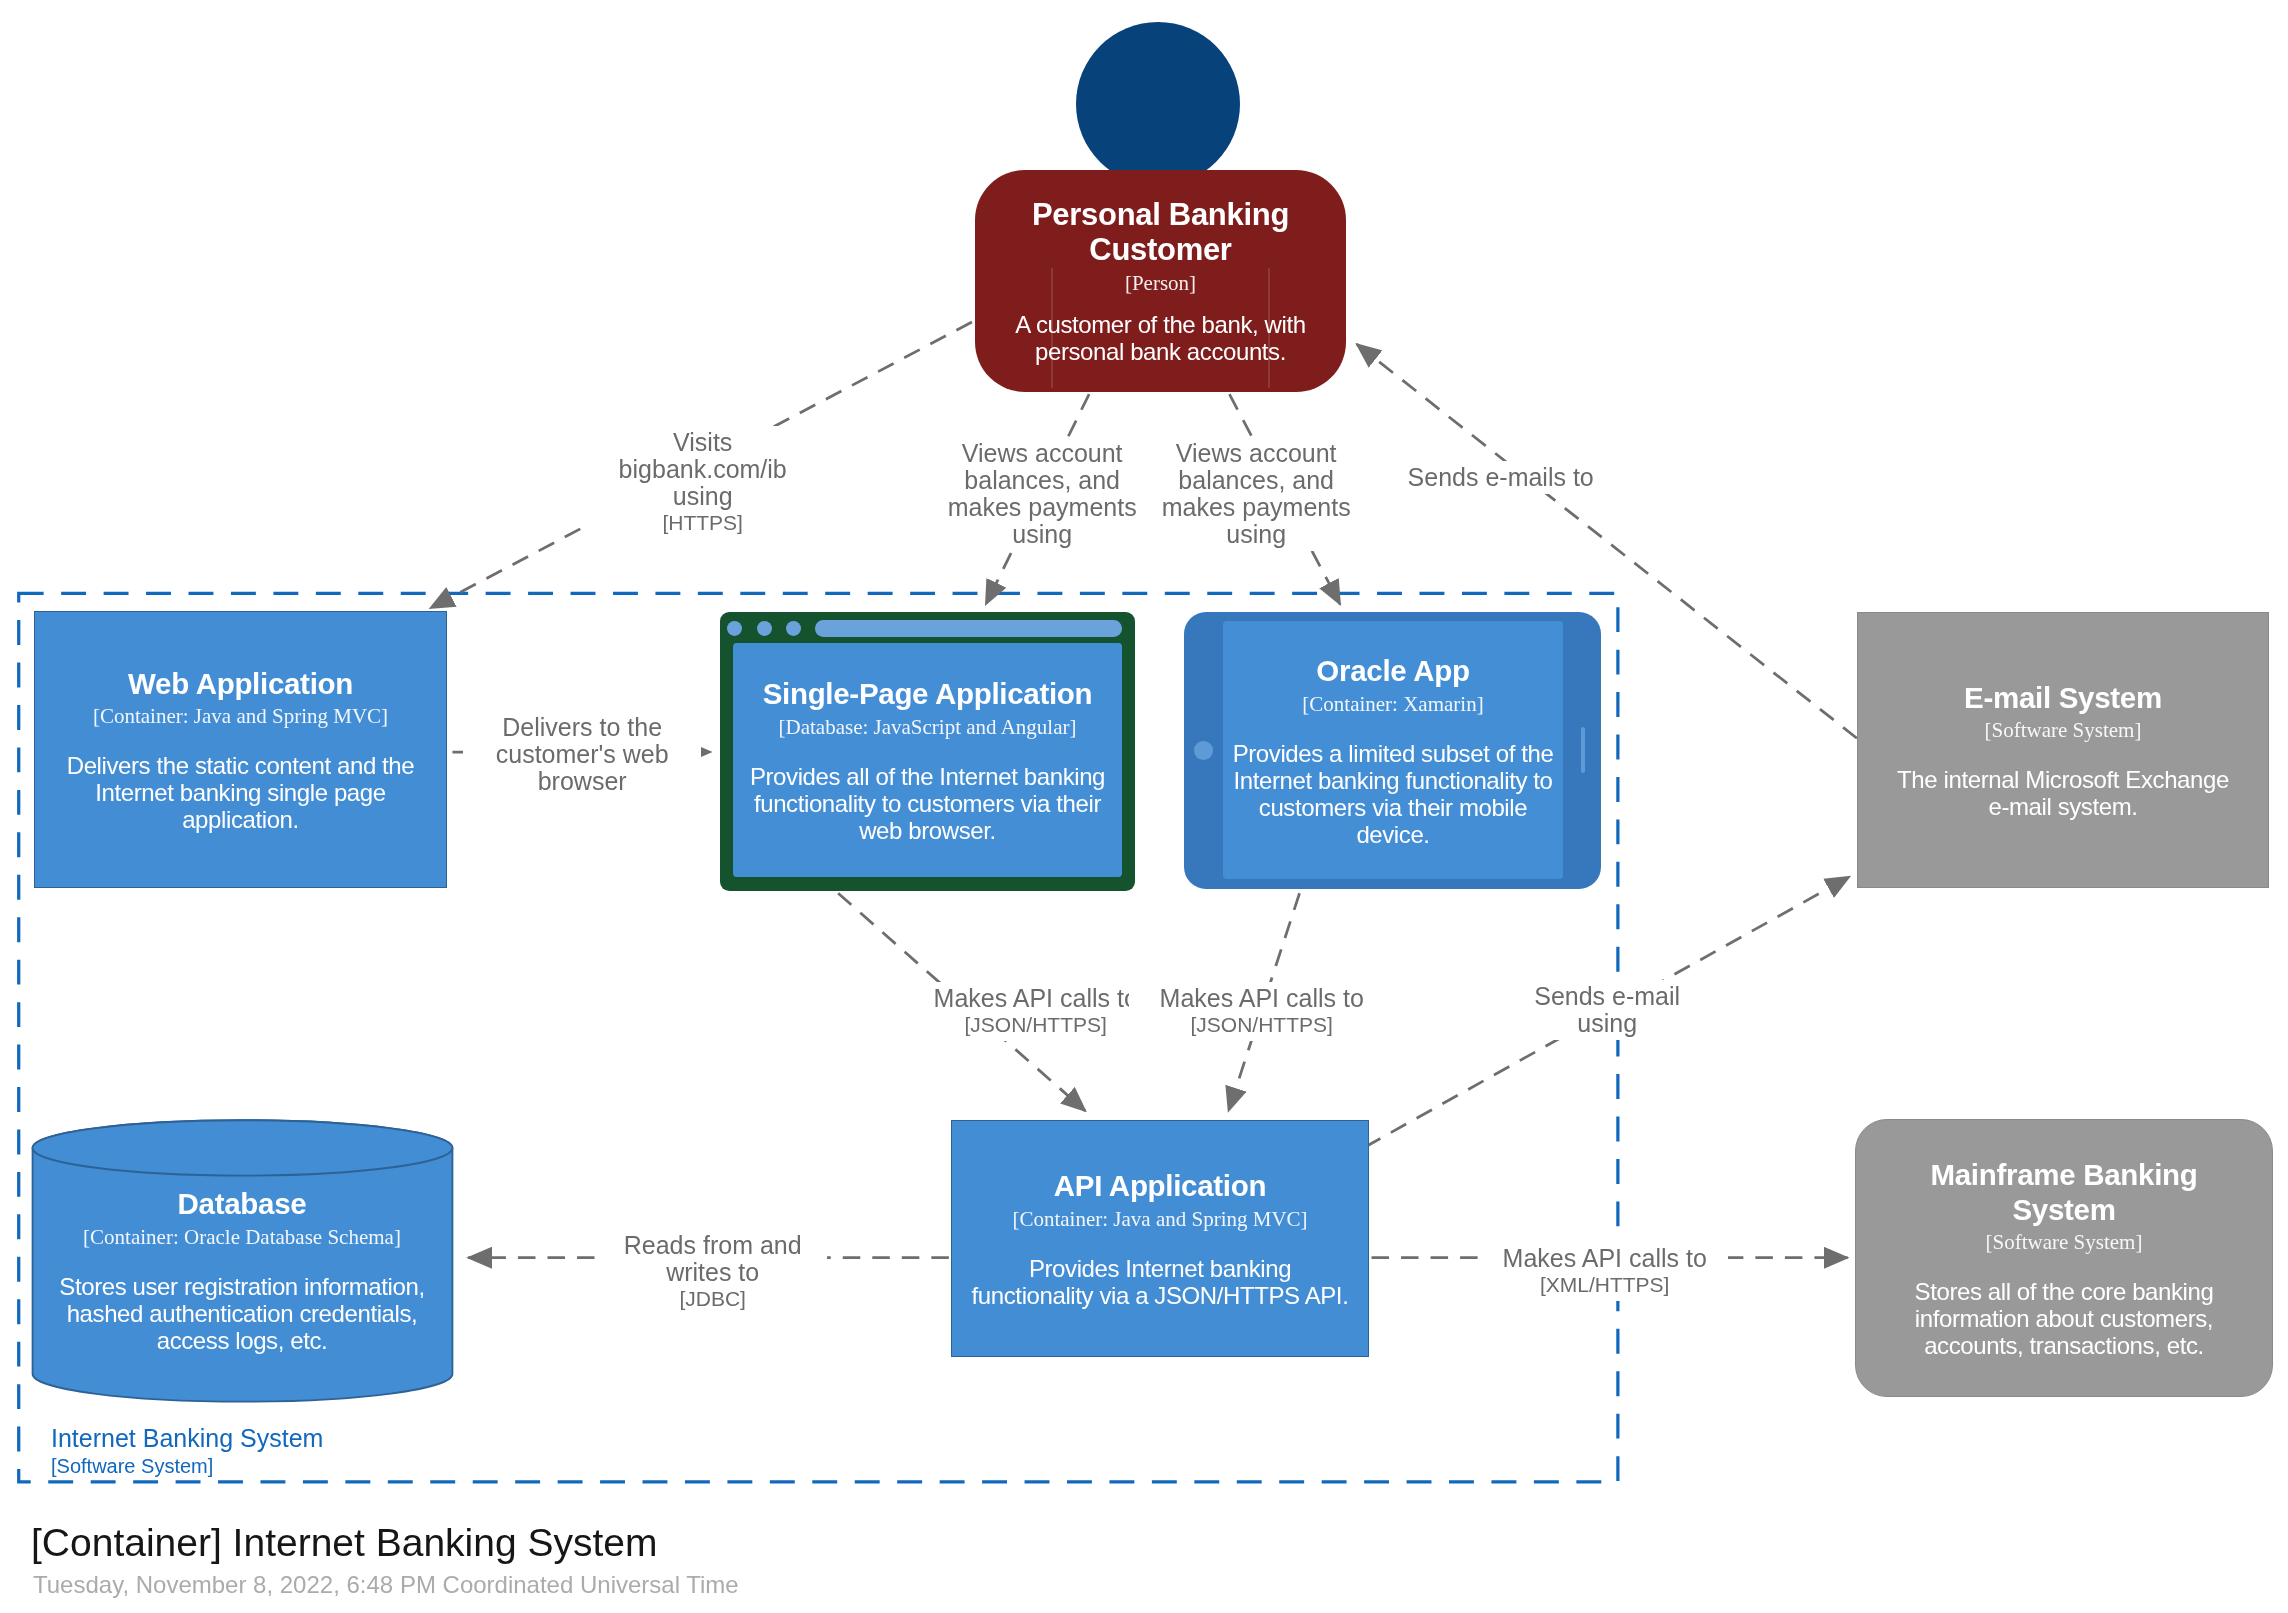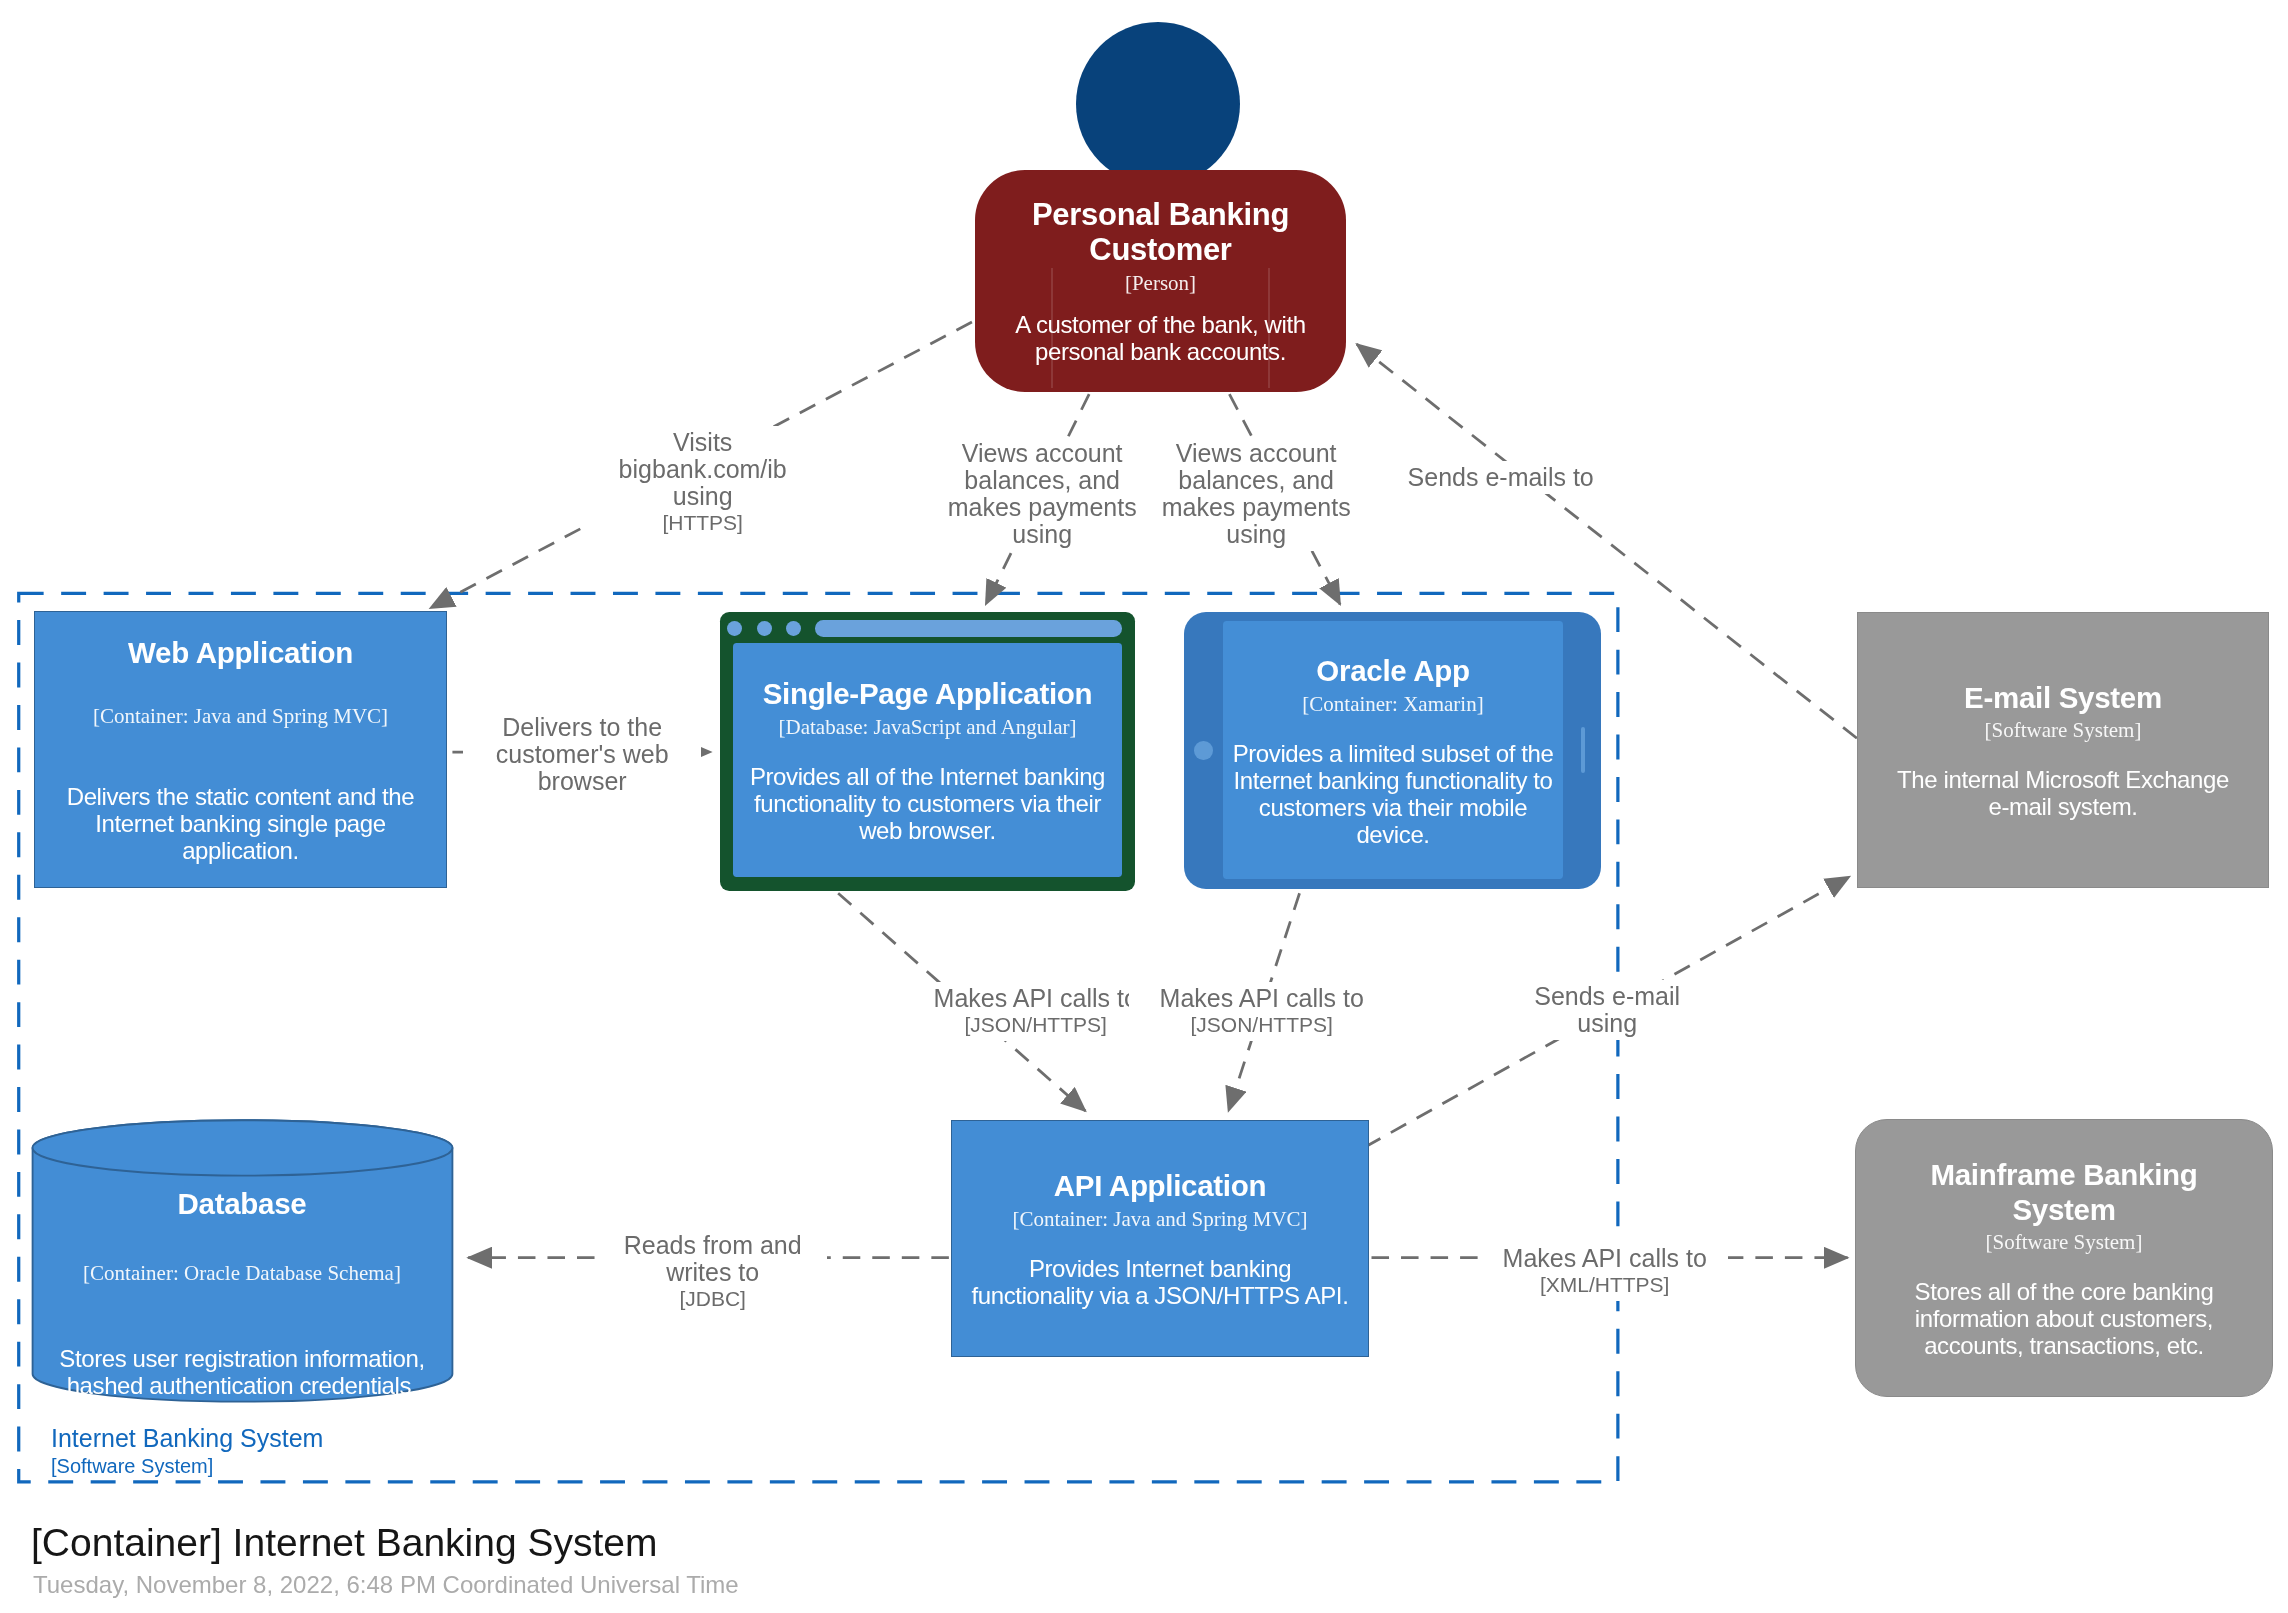--- a/index.html
+++ b/index.html
@@ -39,21 +39,21 @@
              border-radius:22px;z-index:2;box-sizing:border-box;}
   .mob-screen{position:absolute;left:39px;top:9.2px;width:340px;height:258px;border-radius:3.7px;
               background:#448ed6;display:flex;flex-direction:column;align-items:center;
               justify-content:center;text-align:center;color:#fff;}
   .mob-btn{position:absolute;left:10px;top:129px;width:18.5px;height:18.5px;border-radius:50%;background:#5d9ad6;}
   .mob-line{position:absolute;right:15.7px;top:115px;width:4.6px;height:46px;border-radius:2.8px;background:#5d9ad6;}
 
   
   .db-text{position:absolute;left:32px;top:1147px;width:420px;height:254px;box-sizing:border-box;
            padding-top:39px;display:flex;flex-direction:column;align-items:center;
-           text-align:center;color:#fff;z-index:2;gap:36px;}
+           text-align:center;color:#fff;z-index:2;}
 
   
   .rel{position:absolute;background:#ffffff;text-align:center;color:#6b6b6b;z-index:4;padding:2.8px 3.7px;}
   .rel .txt{font-size:25px;line-height:27px;white-space:pre-line;}
   .rel .meta{font-size:21px;line-height:26px;}
 
   
   .bnd-label{position:absolute;left:51px;top:1424px;color:#1168bd;z-index:4;}
   .bnd-name{font-size:25px;line-height:29.5px;}
   .bnd-type{font-size:20px;line-height:24px;}
@@ -96,21 +96,21 @@
   <div class="person-head"></div>
   <div class="person-body node" style="padding:0 14.8px;">
     <div class="seam" style="left:76px;"></div>
     <div class="seam" style="right:76px;"></div>
     <div class="t">Personal Banking Customer</div>
     <div class="s">[Person]</div>
     <div class="d">A customer of the bank, with
 personal bank accounts.</div>
   </div>
 
-  <div class="node blue" style="left:34px;top:611px;width:413px;height:277px;padding:0 11px;gap:31px;">
+  <div class="node blue" style="left:34px;top:611px;width:413px;height:277px;padding:0 11px;">
     <div class="t">Web Application</div>
     <div class="s">[Container: Java and Spring MVC]</div>
     <div class="d">Delivers the static content and the
 Internet banking single page
 application.</div>
   </div>
 
   <div class="spa-frame">
     <span class="dot" style="left:7.4px;"></span>
     <span class="dot" style="left:37px;"></span>

